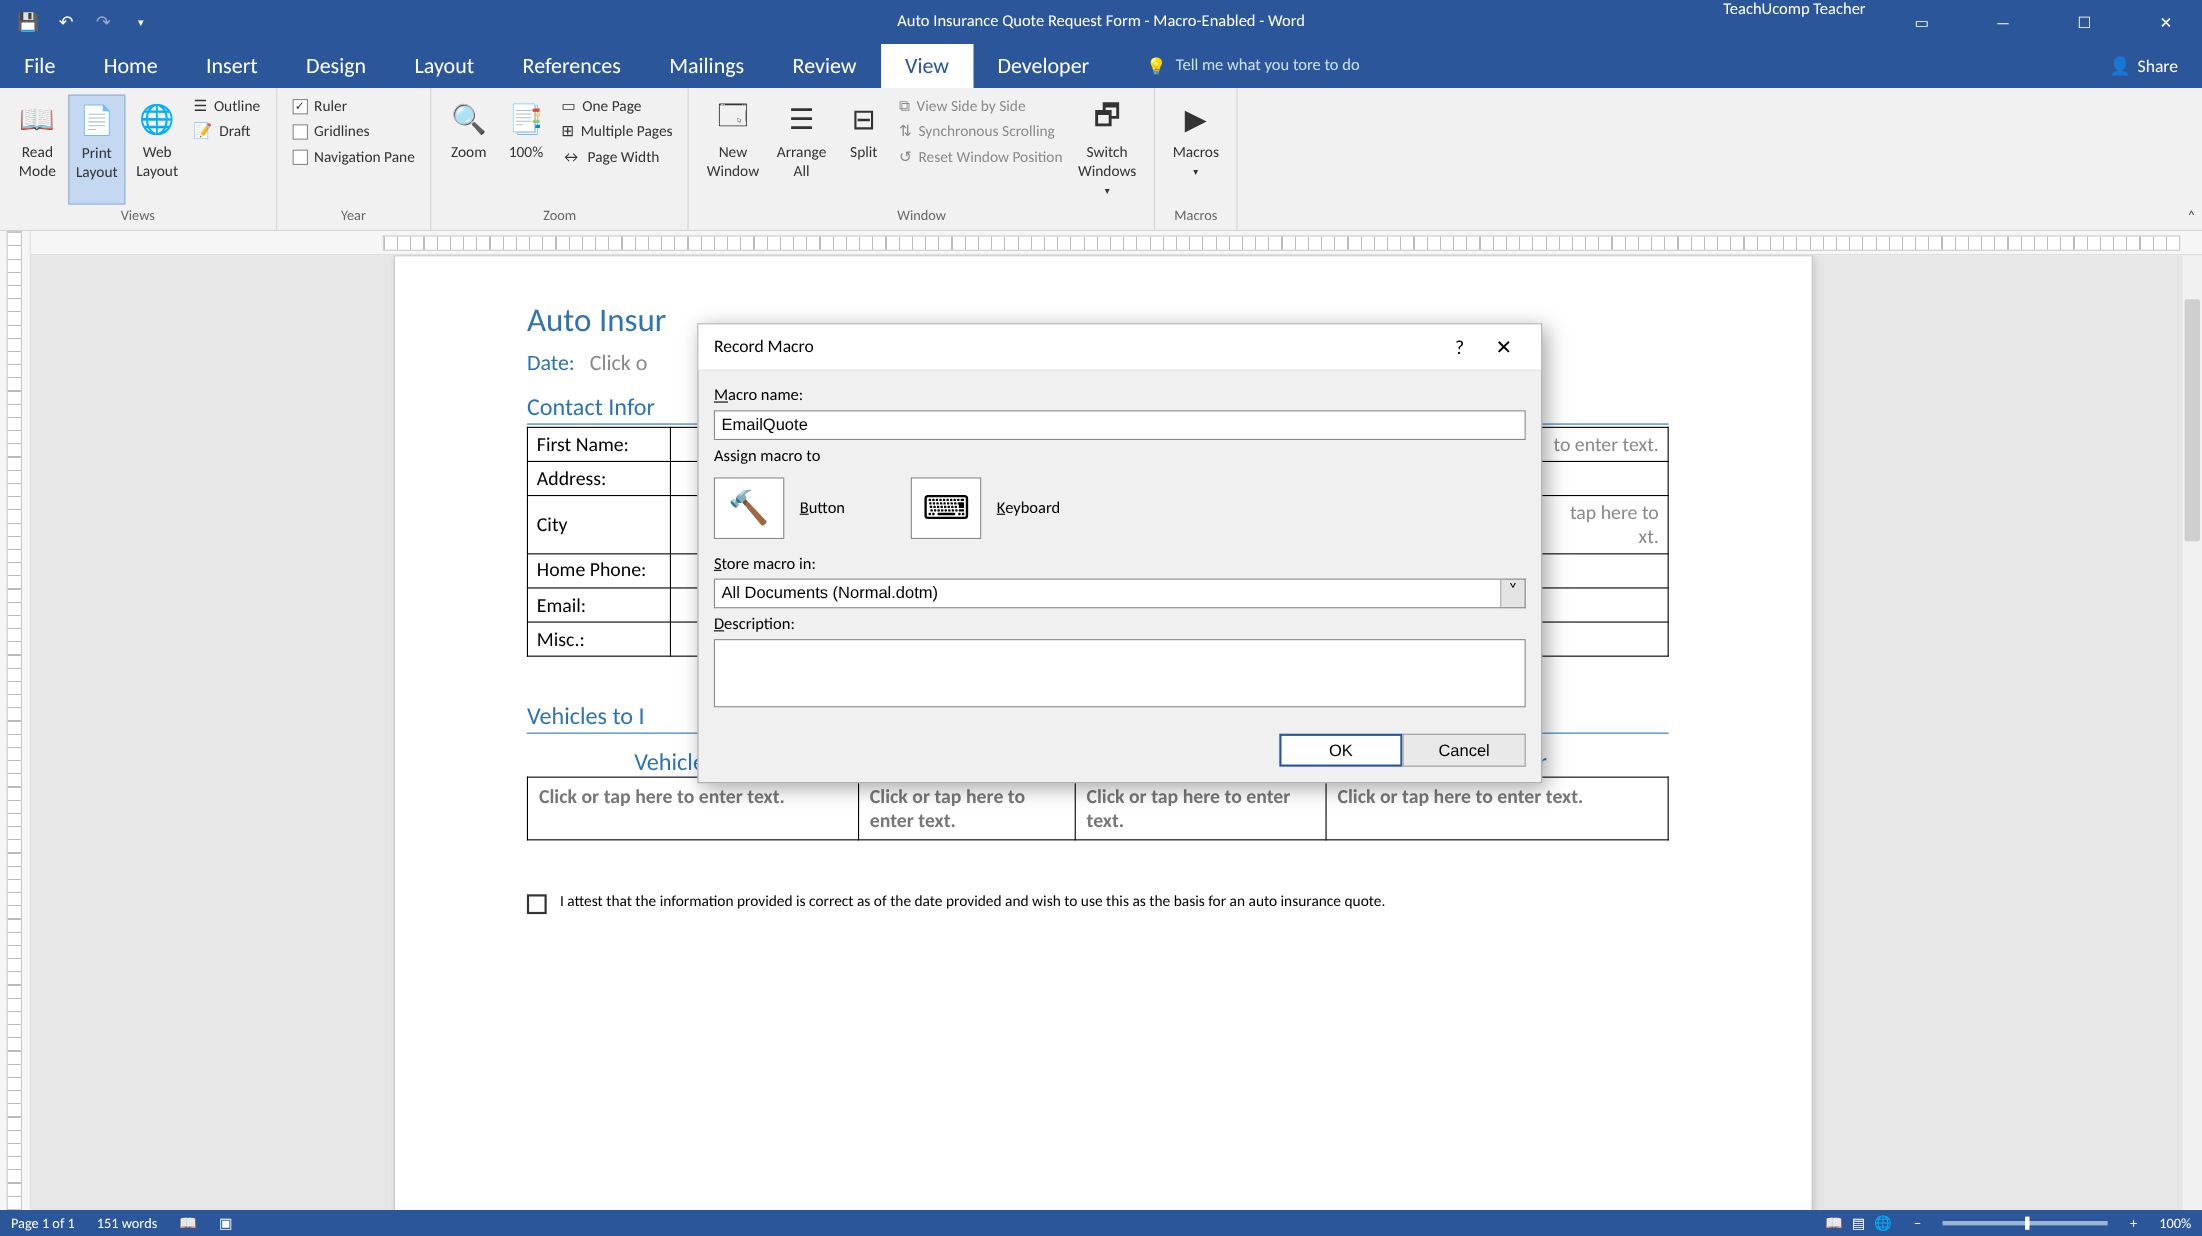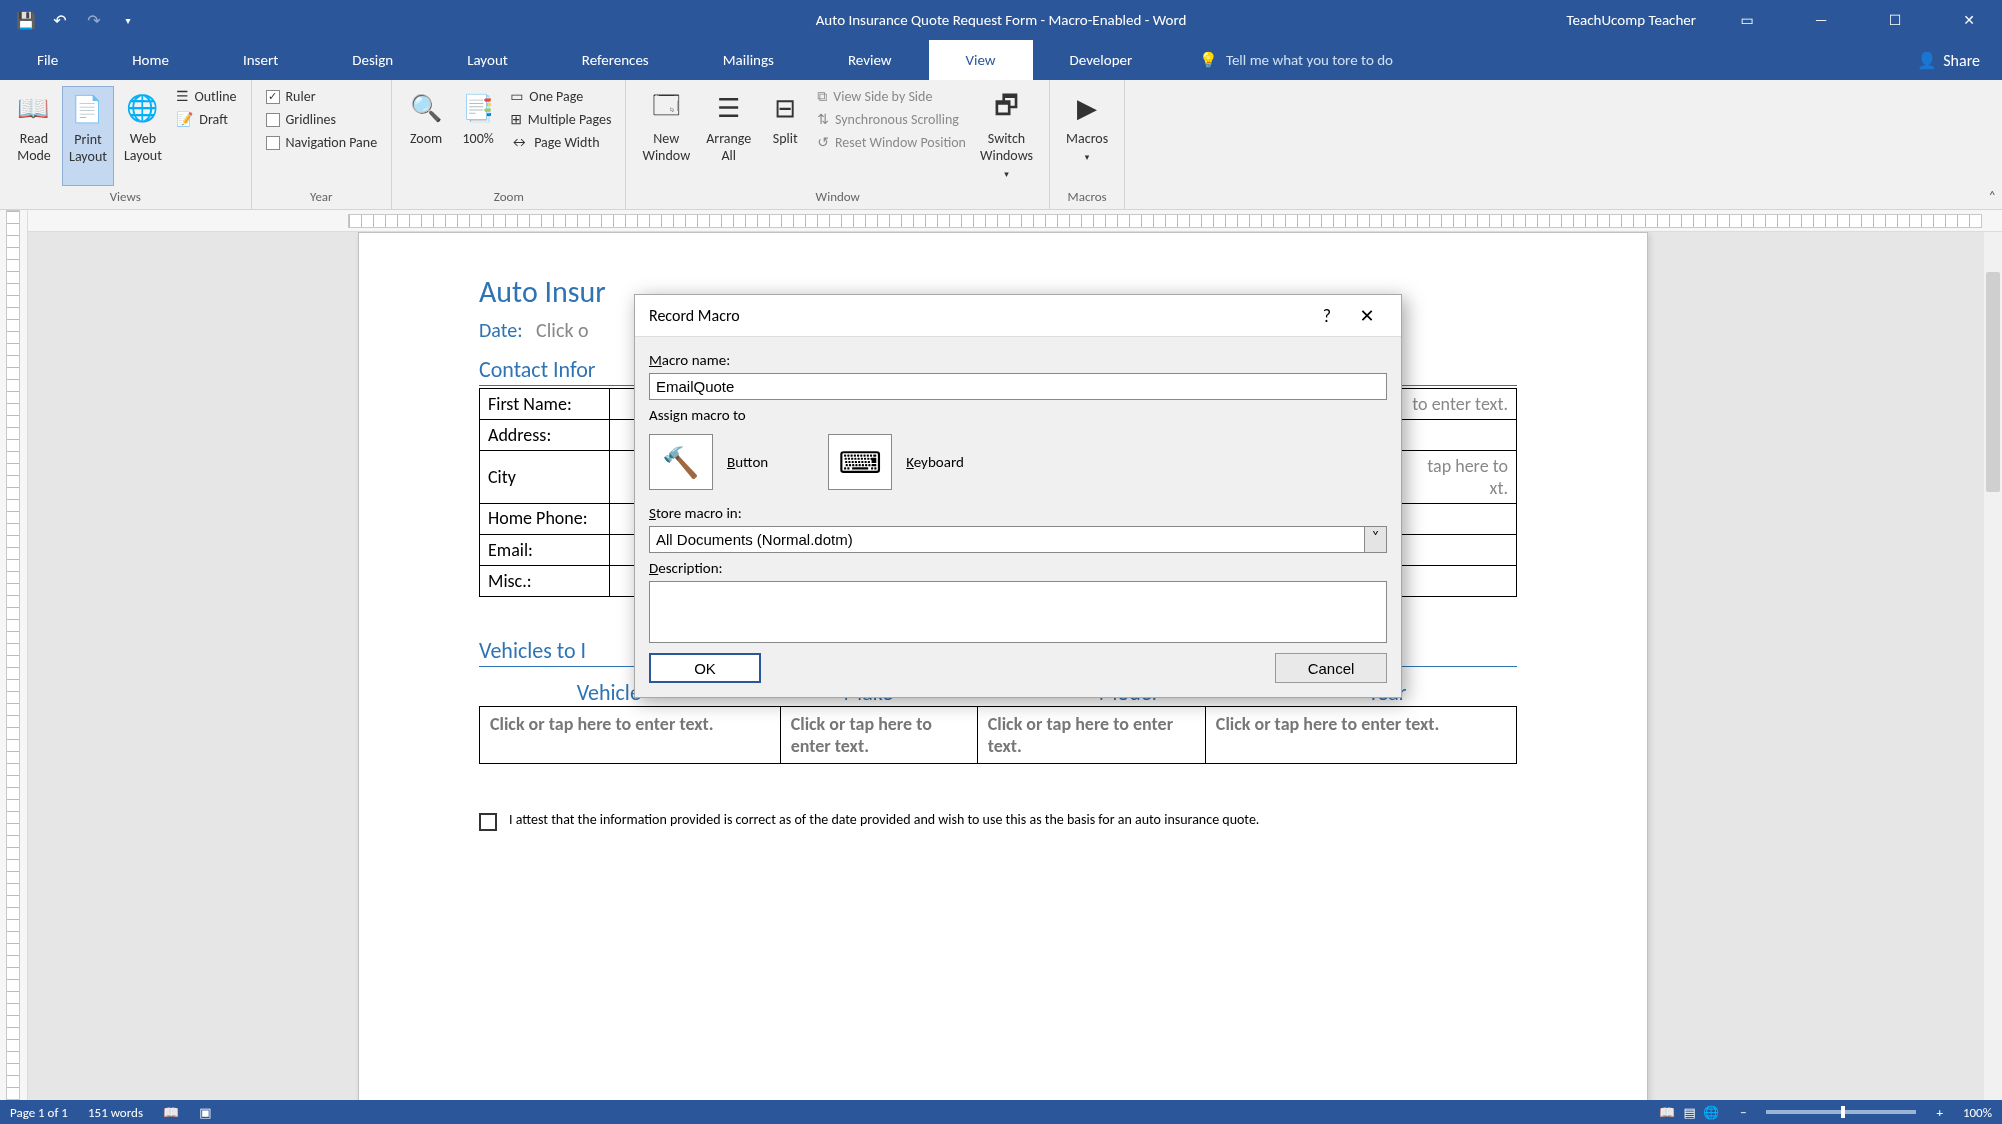--- a/index.html
+++ b/index.html
@@ -3,26 +3,26 @@
 <meta charset="utf-8">
 <style>
 * { margin: 0; padding: 0; box-sizing: border-box; }
 body { font-family: "Segoe UI", Calibri, sans-serif; font-size: 12px; background: #fff; overflow: hidden; width: 2002px; height: 1124px; position: relative; }
 
 
 .titlebar { background: #2b579a; height: 40px; display: flex; align-items: center; color: #fff; position: relative; }
 .qat { display: flex; gap: 14px; padding-left: 16px; align-items: center; }
 .qat-icon { width: 20px; height: 20px; display: flex; align-items: center; justify-content: center; font-size: 16px; }
 .titlebar-title { position: absolute; left: 50%; transform: translateX(-50%); font-size: 15px; }
-.titlebar-right { margin-left: auto; display: flex; align-items: center; gap: 28px; padding-right: 10px; font-size: 15px; }
+.titlebar-right { margin-left: auto; display: flex; align-items: flex-start; gap: 28px; padding-right: 10px; font-size: 15px; }
 .win-btn { width: 46px; height: 40px; display: flex; align-items: center; justify-content: center; font-size: 14px; }
 
 
 .ribbon-tabs { background: #2b579a; height: 40px; display: flex; align-items: stretch; padding-left: 0; color: #fff; }
-.ribbon-tab { padding: 0 37px; display: flex; align-items: center; font-size: 15px; cursor: pointer; }
+.ribbon-tab { padding: 0 22px; display: flex; align-items: center; font-size: 20px; cursor: pointer; }
 .ribbon-tab.file { background: #2b579a; }
 .ribbon-tab.active { background: #fff; color: #2b579a; }
 .tell-me { display: flex; align-items: center; gap: 8px; padding-left: 30px; color: #cfe0f3; font-size: 15px; }
 .share-btn { margin-left: auto; background: #2b579a; padding: 0 22px; display: flex; align-items: center; gap: 6px; color: #fff; font-size: 16px; }
 
 
 .ribbon { background: #f1f1f1; height: 130px; display: flex; border-bottom: 1px solid #d4d4d4; position: relative; }
 .ribbon-group { border-right: 1px solid #d4d4d4; padding: 6px 10px 2px 10px; display: flex; flex-direction: column; justify-content: space-between; }
 .ribbon-group-label { text-align: center; font-size: 13px; color: #666; padding: 3px 0; }
 .ribbon-group-body { display: flex; gap: 4px; flex: 1; }
@@ -76,21 +76,21 @@
 .dlg-body { padding: 8px 14px 14px 14px; font-size: 15px; }
 .dlg-lbl { margin: 6px 0 4px 0; }
 .dlg-input { width: 100%; border: 1px solid #888; background: #fff; padding: 4px 6px; font-size: 15px; }
 .assign-row { display: flex; gap: 60px; margin: 10px 0 14px 0; align-items: center; }
 .assign-item { display: flex; align-items: center; gap: 14px; }
 .assign-icon { width: 64px; height: 56px; border: 1px solid #888; background: #fff; display: flex; align-items: center; justify-content: center; font-size: 30px; }
 .dlg-select { display: flex; }
 .dlg-select input { flex: 1; }
 .dlg-select .dd { width: 22px; border: 1px solid #888; border-left: none; background: #e4e4e4; text-align: center; }
 .dlg-ta { width: 100%; height: 62px; border: 1px solid #888; background: #fff; }
-.dlg-buttons { display: flex; justify-content: space-between; gap: 14px; margin-top: 10px; }
+.dlg-buttons { display: flex; justify-content: flex-end; margin-top: 24px; }
 .dlg-buttons button { width: 112px; height: 30px; font-size: 15px; background: #e9e9e9; border: 1px solid #999; }
 .dlg-buttons button.primary { border: 2px solid #2b579a; background: #fff; }
 .ul { text-decoration: underline; }
 </style>
 </head>
 <body>
 
 <div class="titlebar">
   <div class="qat">
     <span class="qat-icon">💾</span>

